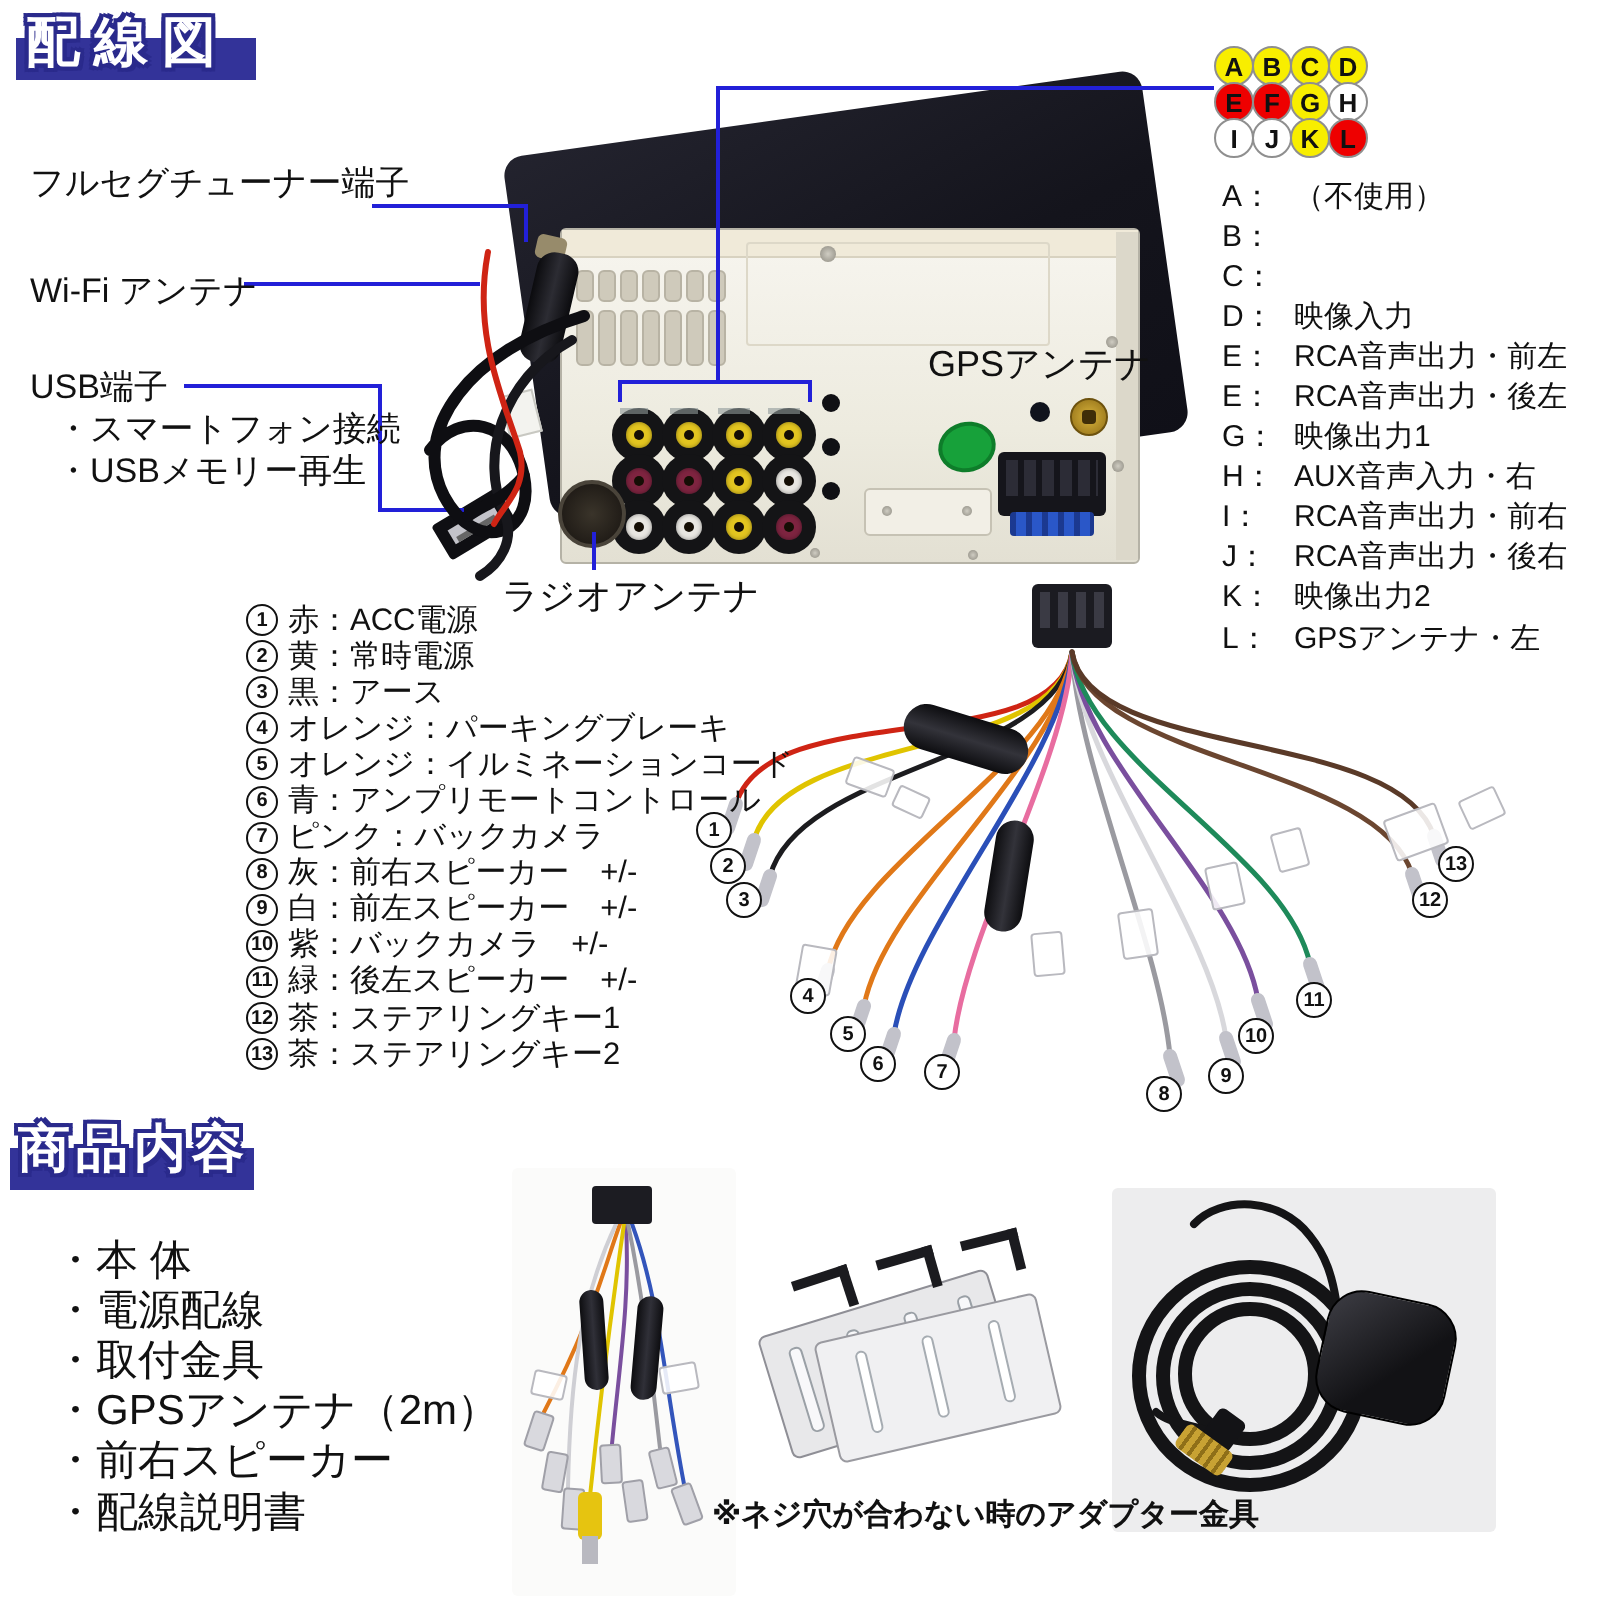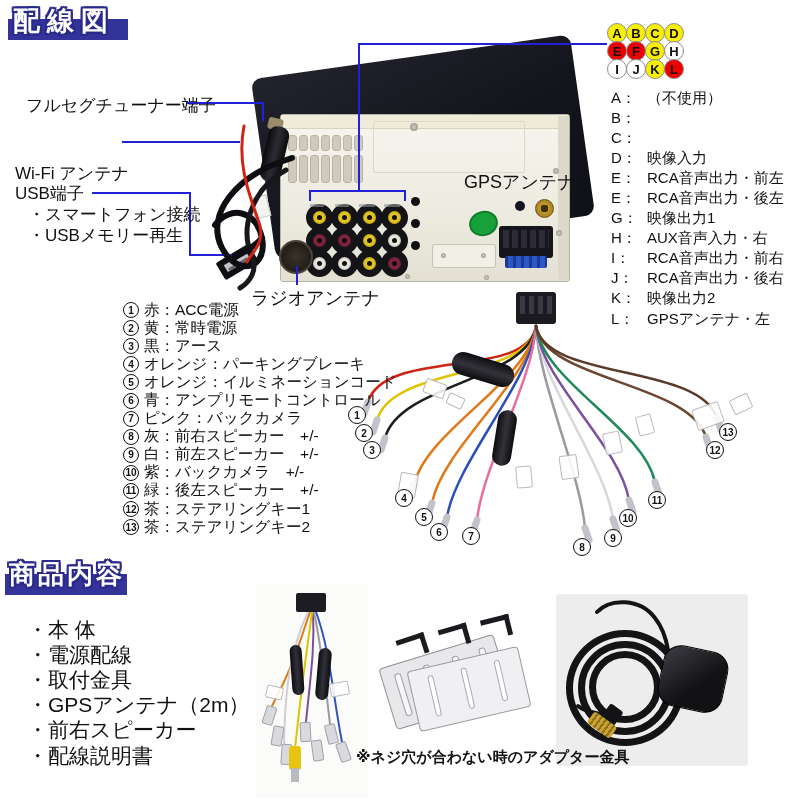--- a/index.html
+++ b/index.html
@@ -42,22 +42,22 @@
 <body>
 
 <div id="stage">
 
   <div class="abs banner" style="left:8px;top:19px;width:120px;height:21px;"></div>
   <div class="abs banner-title" style="left:13px;top:3px;font-size:27px;letter-spacing:7px;">配線図</div>
 
   <div class="abs banner" style="left:5px;top:574px;width:122px;height:21px;"></div>
   <div class="abs banner-title" style="left:9px;top:557px;font-size:26px;letter-spacing:3px;">商品内容</div>
 
-  <div class="abs lbl" style="left:15px;top:94px;font-size:17px;margin-left:11px;">フルセグチューナー端子</div>
-  <div class="abs lbl" style="left:15px;top:134px;font-size:17px;margin-top:28px;">Wi-Fi アンテナ</div>
+  <div class="abs lbl" style="left:15px;top:80px;font-size:17px;">フルセグチューナー端子</div>
+  <div class="abs lbl" style="left:15px;top:134px;font-size:17px;">Wi-Fi アンテナ</div>
   <div class="abs lbl" style="left:15px;top:182px;font-size:17px;">USB端子</div>
   <div class="abs lbl" style="left:28px;top:203px;font-size:17px;">・スマートフォン接続</div>
   <div class="abs lbl" style="left:28px;top:224px;font-size:17px;">・USBメモリー再生</div>
   <div class="abs lbl" style="left:464px;top:170px;font-size:18px;">GPSアンテナ</div>
   <div class="abs lbl" style="left:251px;top:286px;font-size:18px;">ラジオアンテナ</div>
 
   <div class="abs screen" style="left:262px;top:56px;width:322px;height:182px;transform:rotate(-8deg);"></div>
   <div class="abs unit" id="unit-body" style="left:280px;top:114px;width:288px;height:166px;">
     <div style="position:absolute;left:0;top:0;width:100%;height:13px;background:#f0ead9;border-bottom:1px solid #d8d2c0;"></div>
     <div style="position:absolute;right:0;top:1px;width:11px;height:164px;background:#dcd8ca;"></div>

